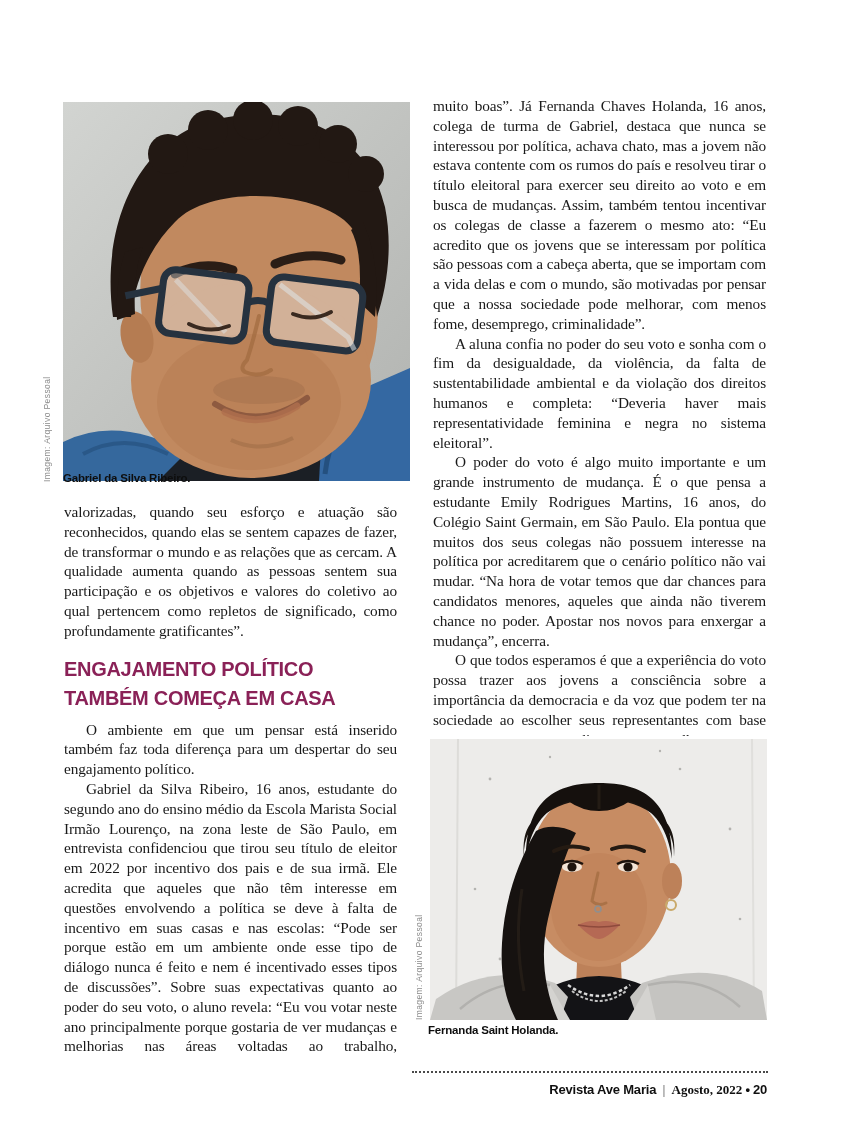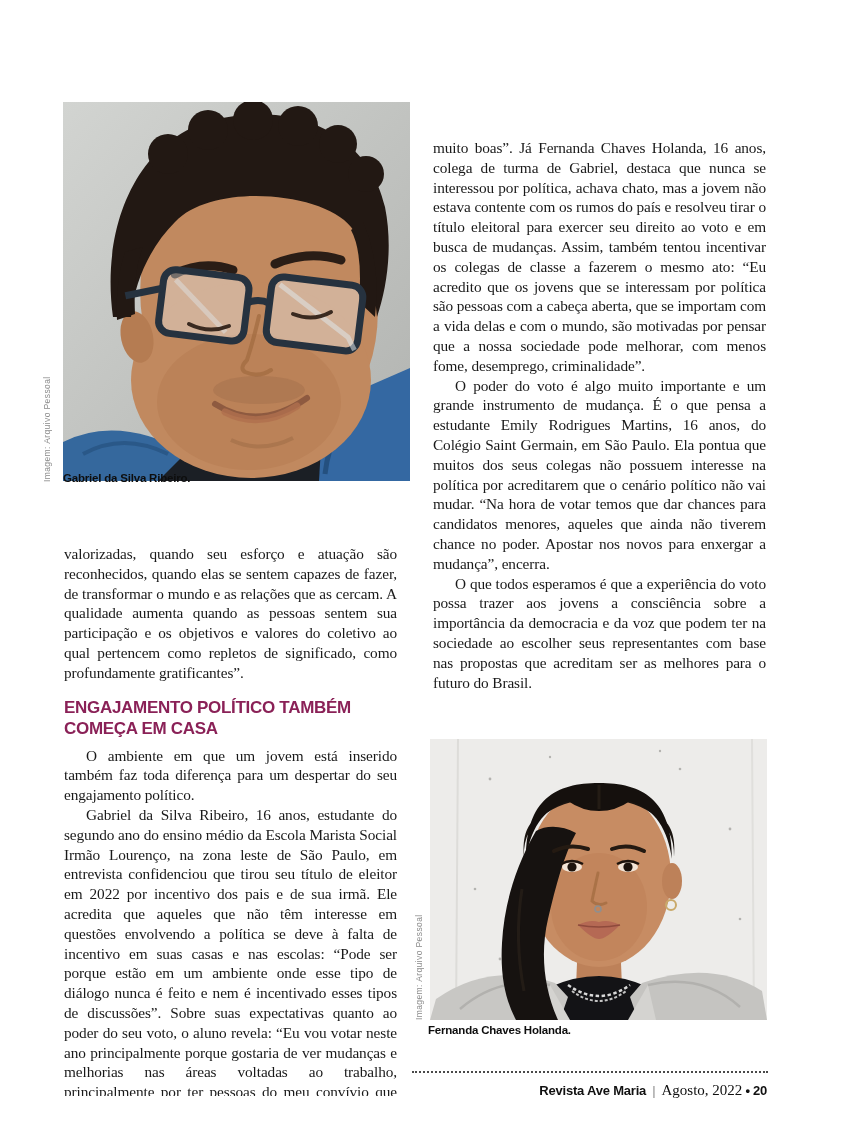--- a/index.html
+++ b/index.html
@@ -14,36 +14,36 @@
   .vcredit{position:absolute;writing-mode:vertical-rl;transform:rotate(180deg);
            font-family:"Liberation Sans", sans-serif;font-size:8.5px;color:#8b8b8b;
            letter-spacing:.4px;white-space:nowrap;text-align:left;}
 
   
   .caption{position:absolute;font-family:"Liberation Sans", sans-serif;font-weight:bold;
            font-size:11.5px;color:#0e0e0e;letter-spacing:-.2px;}
 
   
   .col{position:absolute;width:333px;font-size:15.3px;line-height:19.8px;
-       text-align:justify;letter-spacing:-.1px;overflow:hidden;margin-top:42px;}
+       text-align:justify;letter-spacing:-.1px;overflow:hidden;}
   .col p{margin:0;}
   .col p.indent{text-indent:22px;}
 
   .heading{font-family:"Liberation Sans", sans-serif;font-weight:bold;
-           font-size:17px;line-height:21px;color:var(--accent,#8a2157);
+           font-size:20px;line-height:29px;color:var(--accent,#8a2157);
            letter-spacing:-.3px;margin:14px 0 7px 0;text-align:left;}
 
   
   .footer-rule{position:absolute;left:412px;top:1071px;width:356px;height:0;
                border-top:2px dotted #4a4a4a;}
   .footer{position:absolute;left:413px;top:1082px;width:354px;text-align:right;
           font-family:"Liberation Sans", sans-serif;font-size:13px;color:#101010;}
   .footer .mag{font-weight:bold;letter-spacing:-.2px;}
   .footer .sep{color:#8a8a8a;font-weight:normal;padding:0 6px;}
-  .footer .issue{font-family:"Liberation Serif", serif;font-size:15px;}
+  .footer .issue{font-family:"Liberation Serif", serif;font-size:13px;font-weight:bold;}
   .footer .bullet{font-weight:bold;padding:0 3px;}
   .footer .pagenum{font-weight:bold;letter-spacing:-.2px;}
 </style>
 </head>
 <body>
 
 <div id="page">
 
   <div class="photo" style="left:63px;top:102px;width:347px;height:379px;">
     <svg width="347" height="379" viewBox="0 0 347 379" xmlns="http://www.w3.org/2000/svg">
@@ -103,26 +103,27 @@
 
       <path d="M168,338 Q198,352 230,336" stroke="#9c6a44" stroke-width="4" fill="none" opacity="0.5"></path>
     </svg>
   </div>
   <div class="vcredit" style="left:42px;top:362px;height:120px;">Imagem: Arquivo Pessoal</div>
   <div class="caption" style="left:63px;top:472px;">Gabriel da Silva Ribeiro.</div>
 
   <div class="col" style="left:64px;top:502px;height:552px;">
     <p>valorizadas, quando seu esforço e atuação são reconhecidos, quando elas se sentem capazes de fazer, de transformar o mundo e as relações que as cercam. A qualidade aumenta quando as pessoas sentem sua participação e os objetivos e valores do coletivo ao qual pertencem como repletos de significado, como profundamente gratificantes”.</p>
     <h2 class="heading">ENGAJAMENTO POLÍTICO TAMBÉM COMEÇA EM CASA</h2>
-    <p class="indent">O ambiente em que um jovem está inserido também faz toda diferença para um despertar do seu engajamento político.</p>
+    <p class="indent">O ambiente em que um pensar está inserido também faz toda diferença para um despertar do seu engajamento político.</p>
     <p class="indent">Gabriel da Silva Ribeiro, 16 anos, estudante do segundo ano do ensino médio da Escola Marista Social Irmão Lourenço, na zona leste de São Paulo, em entrevista confidenciou que tirou seu título de eleitor em 2022 por incentivo dos pais e de sua irmã. Ele acredita que aqueles que não têm interesse em questões envolvendo a política se deve à falta de incentivo em suas casas e nas escolas: “Pode ser porque estão em um ambiente onde esse tipo de diálogo nunca é feito e nem é incentivado esses tipos de discussões”. Sobre suas expectativas quanto ao poder do seu voto, o aluno revela: “Eu vou votar neste ano principalmente porque gostaria de ver mudanças e melhorias nas áreas voltadas ao trabalho, principalmente por ter pessoas do meu convívio que não têm condições de trabalho</p>
   </div>
 
   <div class="col" style="left:433px;top:96px;height:640px;">
     <p>muito boas”. Já Fernanda Chaves Holanda, 16 anos, colega de turma de Gabriel, destaca que nunca se interessou por política, achava chato, mas a jovem não estava contente com os rumos do país e resolveu tirar o título eleitoral para exercer seu direito ao voto e em busca de mudanças. Assim, também tentou incentivar os colegas de classe a fazerem o mesmo ato: “Eu acredito que os jovens que se interessam por política são pessoas com a cabeça aberta, que se importam com a vida delas e com o mundo, são motivadas por pensar que a nossa sociedade pode melhorar, com menos fome, desemprego, criminalidade”.</p>
+    <p class="indent">A aluna confia no poder do seu voto e sonha com o fim da desigualdade, da violência, da falta de sustentabilidade ambiental e da violação dos direitos humanos e completa: “Deveria haver mais representatividade feminina e negra no sistema eleitoral”.</p>
     <p class="indent">O poder do voto é algo muito importante e um grande instrumento de mudança. É o que pensa a estudante Emily Rodrigues Martins, 16 anos, do Colégio Saint Germain, em São Paulo. Ela pontua que muitos dos seus colegas não possuem interesse na política por acreditarem que o cenário político não vai mudar. “Na hora de votar temos que dar chances para candidatos menores, aqueles que ainda não tiverem chance no poder. Apostar nos novos para enxergar a mudança”, encerra.</p>
     <p class="indent"><span>O que todos esperamos é que a experiência do voto possa trazer aos jovens a consciência sobre a importância da democracia e da voz que podem ter na sociedade ao escolher seus representantes com base nas propostas que acreditam ser as melhores para o futuro do Brasil.</span></p>
   </div>
 
   <div class="photo" style="left:430px;top:739px;width:337px;height:281px;">
     <svg width="337" height="281" viewBox="0 0 337 281" xmlns="http://www.w3.org/2000/svg">
       <rect width="337" height="281" fill="#edecea"></rect>
       <line x1="28" y1="0" x2="26" y2="281" stroke="#dddcd9" stroke-width="2"></line>
       <line x1="322" y1="0" x2="324" y2="281" stroke="#e0dfdc" stroke-width="2"></line>
       <g fill="#b4b3b0">
@@ -181,20 +182,20 @@
       <path d="M187,125 Q198,119 209,125" stroke="#1d130c" stroke-width="2.5" fill="none"></path>
 
       <path d="M168,134 Q164,152 162,162 Q168,168 176,164" stroke="#a06a3e" stroke-width="3" fill="none" opacity="0.7" stroke-linecap="round"></path>
       <circle cx="168" cy="170" r="3" fill="none" stroke="#8f8f8f" stroke-width="1.6"></circle>
 
       <path d="M148,186 Q160,180 169,183 Q178,180 190,186 Q176,200 169,200 Q162,200 148,186 Z" fill="#b56954"></path>
       <path d="M148,186 Q169,190 190,186" stroke="#8e4a3c" stroke-width="1.6" fill="none"></path>
     </svg>
   </div>
   <div class="vcredit" style="left:414px;top:898px;height:122px;">Imagem: Arquivo Pessoal</div>
-  <div class="caption" style="left:428px;top:1024px;">Fernanda Chaves Holanda.</div>
+  <div class="caption" style="left:428px;top:1024px;">Fernanda Saint Holanda.</div>
 
   <div class="footer-rule"></div>
   <div class="footer">
     <span class="mag">Revista Ave Maria</span><span class="sep">|</span><span class="issue">Agosto, 2022</span><span class="bullet">•</span><span class="pagenum">20</span>
   </div>
 
 </div>
 
 </body></html>

